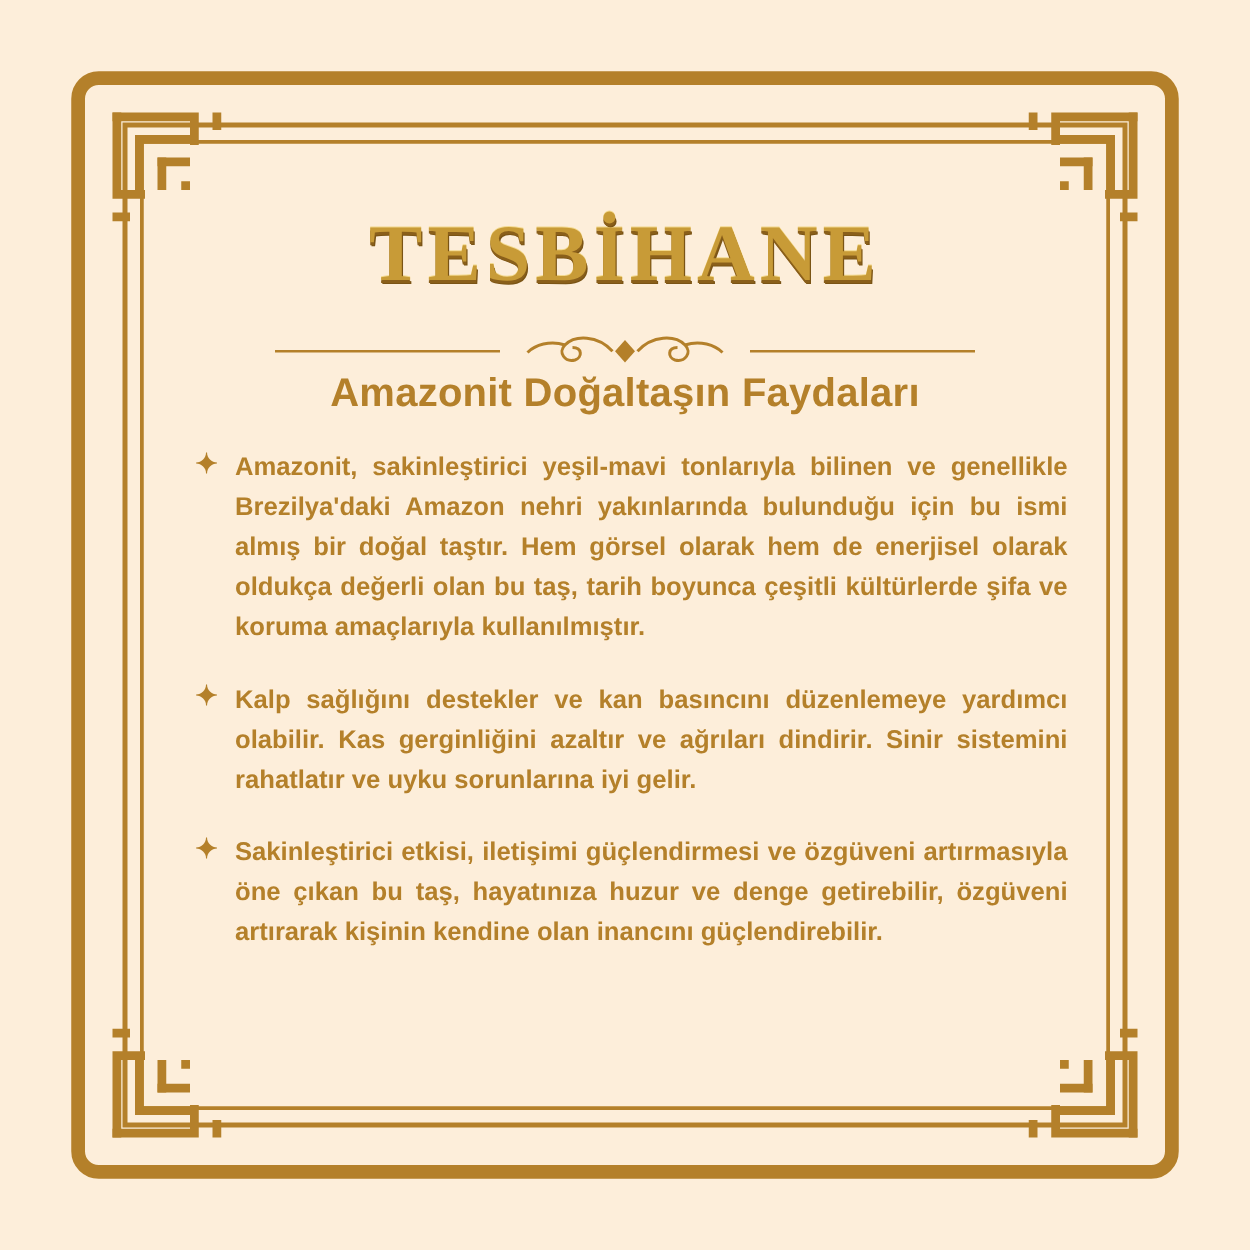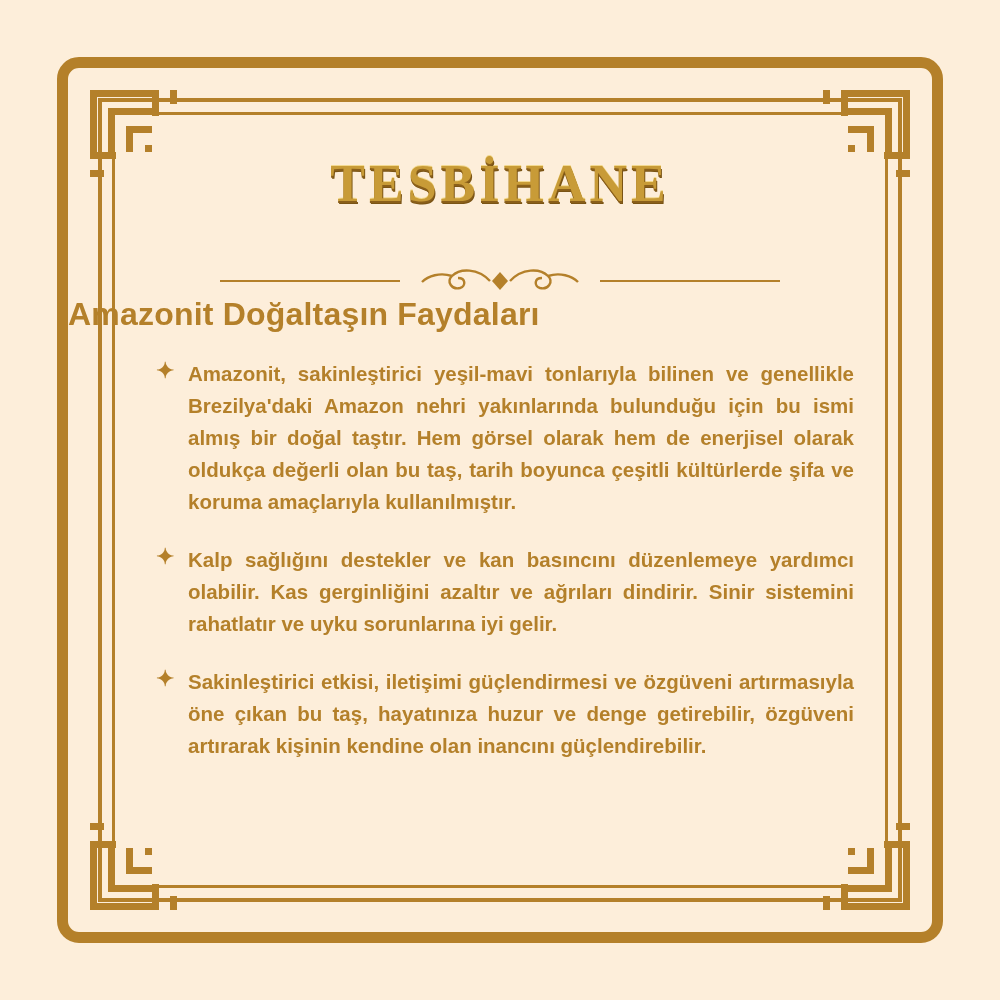--- a/index.html
+++ b/index.html
@@ -78,28 +78,28 @@
   
   .title-wrap {
     position: absolute;
     left: 0; right: 0;
     top: 86px;
     text-align: center;
   }
   .title {
     font-family: "Liberation Serif", serif;
     font-weight: bold;
-    font-size: 52px;
+    font-size: 64px;
     letter-spacing: 4px;
     color: #c89b37;
     text-shadow:
       0 2px 0 #8a5f1a,
       1px 3px 0 #7a5415,
       0 -1px 0 #f3d98e;
-    margin: 0;
+    margin: 12px;
   }
 
   
   .divider {
     position: absolute;
     left: 50%;
     transform: translateX(-50%);
     top: 190px;
     width: 560px;
     height: 46px;
@@ -118,20 +118,21 @@
     left: 50%;
     top: 0;
     transform: translateX(-50%);
   }
 
   
   .subtitle {
     position: absolute;
     left: 0; right: 0;
     top: 228px;
+    text-align: center;
     font-size: 32px;
     font-weight: bold;
     color: #b4802a;
     letter-spacing: 0.2px;
   }
 
   
   .body {
     position: absolute;
     left: 88px;

